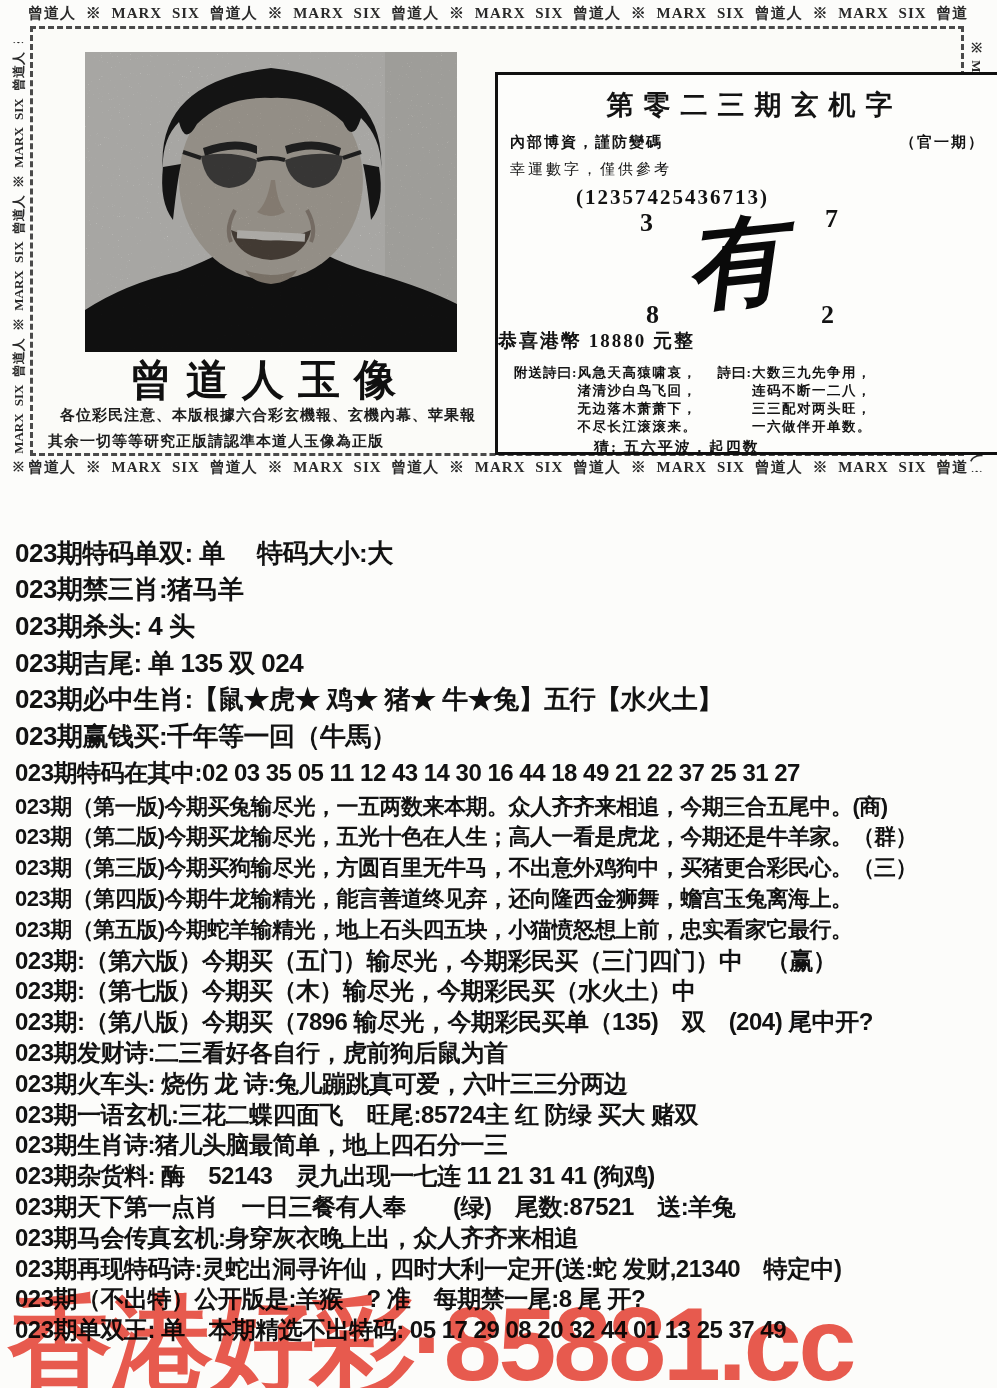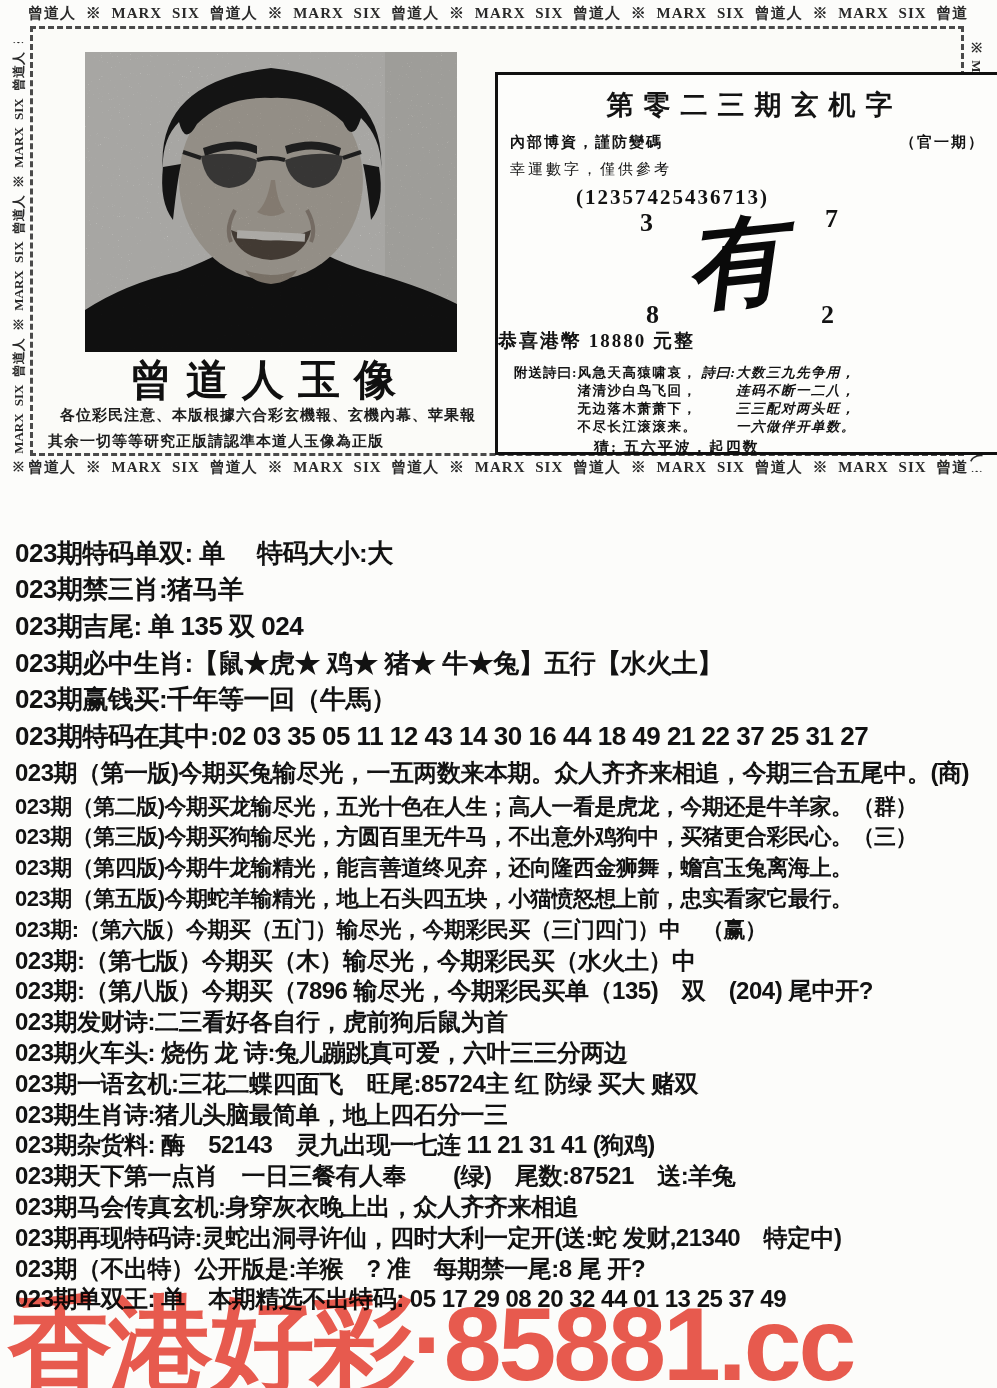--- a/index.html
+++ b/index.html
@@ -64,21 +64,21 @@
   .mp-glyph{
     position:absolute;left:58px;top:-12px;font-size:98px;font-weight:700;
     transform:rotate(-6deg);font-style:italic;color:#0a0a0a;
   }
   .mp-prize{padding-right:58px;font-size:19px;font-weight:700;letter-spacing:2px;margin-top:2px;}
   .mp-poems{display:flex;margin-top:10px;font-size:13.5px;font-weight:700;line-height:18px;}
   .mp-poem{display:flex;}
   .mp-poem-label{white-space:nowrap;letter-spacing:1px;}
   .mp-poem-lines{letter-spacing:1.5px;}
   .mp-poem.p1{padding-left:16px;}
-  .mp-poem.p2{margin-left:4px;font-style:italic;}
+  .mp-poem.p2{margin-left:20px;}
   .mp-guess{padding-left:62px;font-size:15px;font-weight:700;letter-spacing:2px;margin-top:3px;display:flex;}
   .mp-guess .pei{margin-left:28px;}
   .mp-guess2{padding-left:96px;font-size:15px;font-weight:700;letter-spacing:2px;margin-top:2px;}
   
   .body-lines{position:absolute;left:15px;top:535px;width:978px;}
   .body-line{
     height:30.8px;display:flex;align-items:center;white-space:nowrap;
     font-size:24px;font-weight:600;letter-spacing:-0.5px;color:#121212;
   }
   .body-line:nth-child(-n+7){height:36.6px;}
@@ -185,20 +185,21 @@
           </div>
       </div>
     </div>
   </div>
   <div class="mp-guess2">猜: 五六平波，起四数</div>
 </div>
 
 <div class="body-lines">
     <div class="body-line">023期特码单双: 单　 特码大小:大</div>
     <div class="body-line">023期禁三肖:猪马羊</div>
+    <div class="body-line">023期杀头: 4 头</div>
     <div class="body-line">023期吉尾: 单 135 双 024</div>
     <div class="body-line">023期必中生肖:【鼠★虎★ 鸡★ 猪★ 牛★兔】五行【水火土】</div>
     <div class="body-line">023期赢钱买:千年等一回（牛馬）</div>
     <div class="body-line">023期特码在其中:02 03 35 05 11 12 43 14 30 16 44 18 49 21 22 37 25 31 27</div>
     <div class="body-line">023期（第一版)今期买兔输尽光，一五两数来本期。众人齐齐来相追，今期三合五尾中。(商)</div>
     <div class="body-line">023期（第二版)今期买龙输尽光，五光十色在人生；高人一看是虎龙，今期还是牛羊家。（群）</div>
     <div class="body-line">023期（第三版)今期买狗输尽光，方圆百里无牛马，不出意外鸡狗中，买猪更合彩民心。（三）</div>
     <div class="body-line">023期（第四版)今期牛龙输精光，能言善道终见弃，还向隆西金狮舞，蟾宫玉兔离海上。</div>
     <div class="body-line">023期（第五版)今期蛇羊输精光，地上石头四五块，小猫愤怒想上前，忠实看家它最行。</div>
     <div class="body-line">023期:（第六版）今期买（五门）输尽光，今期彩民买（三门四门）中　（赢）</div>

